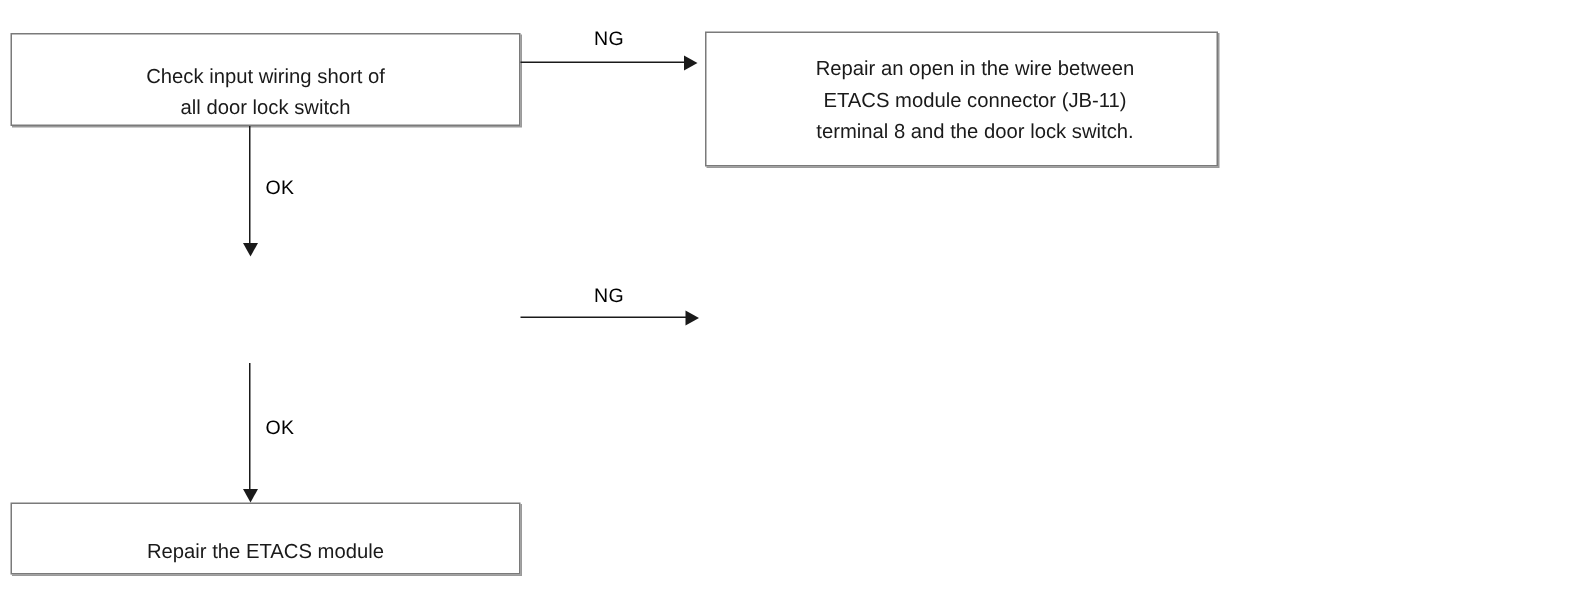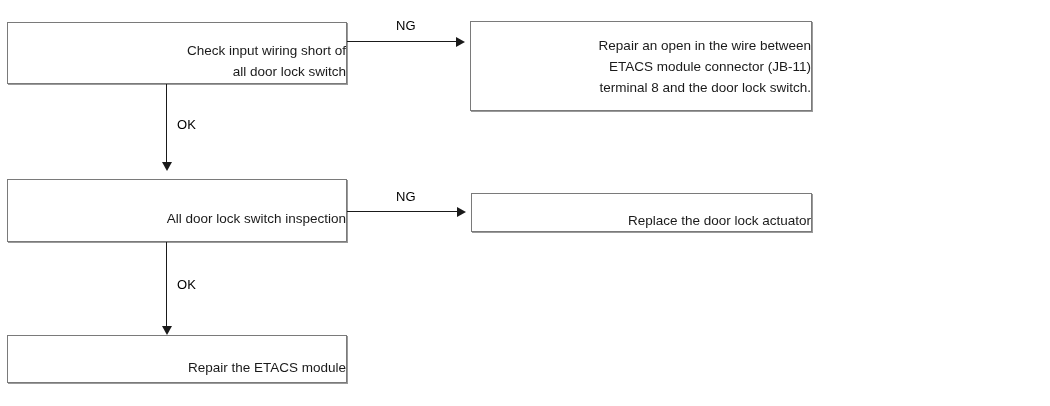--- a/index.html
+++ b/index.html
@@ -28,25 +28,25 @@
     align-items: center;
     font-size: 13.5px;
     line-height: 21px;
     color: #1a1a1a;
   }
   .node .node-text {
     width: 100%;
     white-space: pre-line;
   }
   .node.center .node-text {
-    text-align: right;
+    text-align: center;
     margin-top: 16px;
   }
   .node.left .node-text {
-    text-align: right;
+    text-align: center;
     padding-left: 18px;
   }
 
   
   #node-check-input {
     left: 7px;  top: 22px;  width: 340px;  height: 62px;
   }
   #node-repair-open {
     left: 470px; top: 21px; width: 342px; height: 90px;
   }
@@ -121,27 +121,21 @@
     <span class="node-text">Check input wiring short of
 all door lock switch</span>
   </div>
 
   <div class="node left" id="node-repair-open">
     <span class="node-text">Repair an open in the wire between
 ETACS module connector (JB-11)
 terminal 8 and the door lock switch.</span>
   </div>
 
-  <div class="node center" id="node-all-inspection">
-    <span class="node-text">All door lock switch inspection</span>
-  </div>
 
-  <div class="node center" id="node-replace-actuator">
-    <span class="node-text">Replace the door lock actuator</span>
-  </div>
 
   <div class="node center" id="node-replace-etacs">
     <span class="node-text">Repair the ETACS module</span>
   </div>
 
   <div class="line h" id="edge-ng-1-line"></div>
   <div class="arrow right" id="edge-ng-1-arrow"></div>
   <div class="edge-label" id="edge-ng-1-label">NG</div>
 
   <div class="line v" id="edge-ok-1-line"></div>

